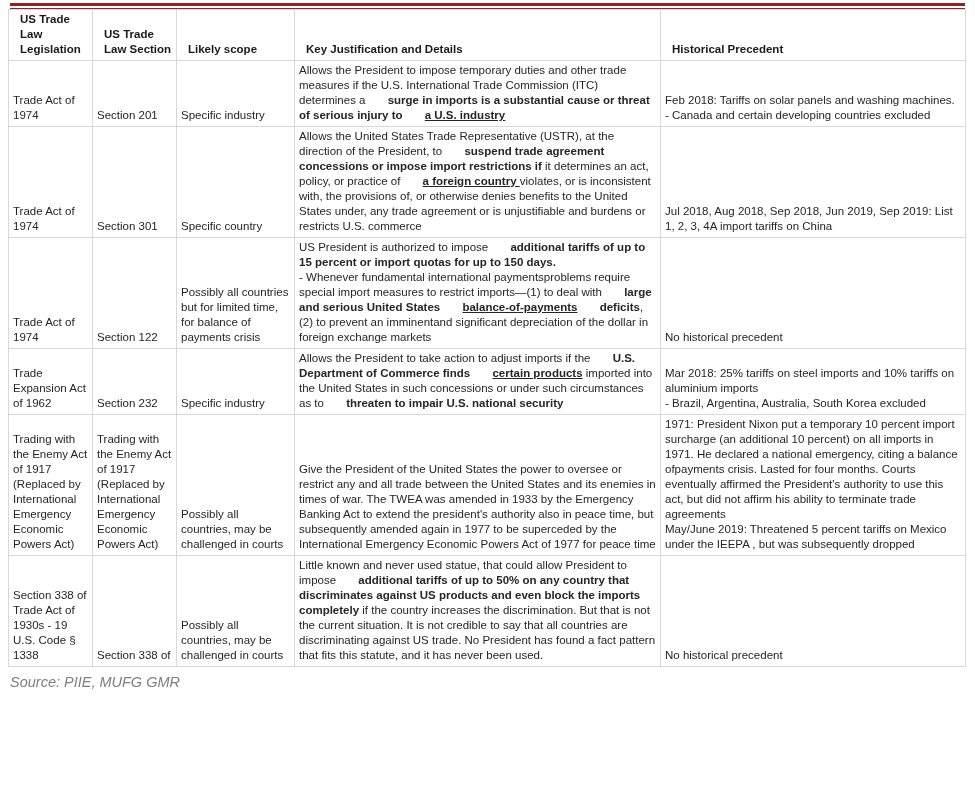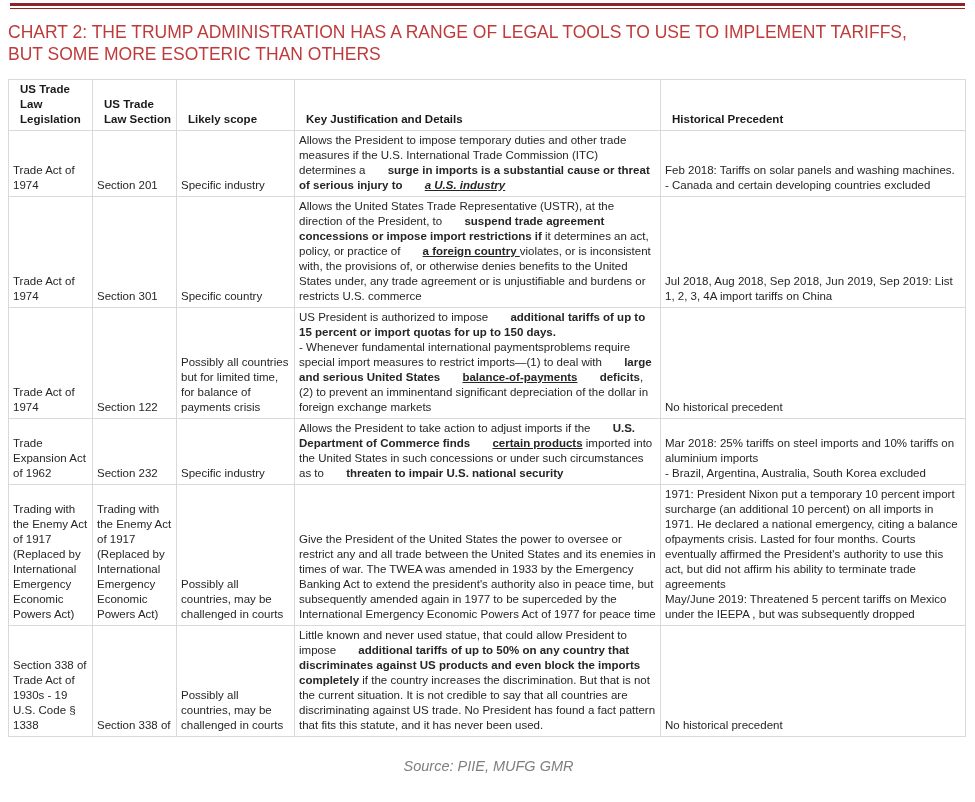--- a/index.html
+++ b/index.html
@@ -51,35 +51,33 @@
     white-space: pre-wrap;
     word-wrap: break-word;
   }
   .law-table th {
     font-weight: 700;
     padding: 2px 3px 3px 11px;
     color: #1a1a1a;
   }
   .seg-b { font-weight: 700; margin-left: 19px; }
   .seg-u { text-decoration: underline; }
-  .seg-i { font-style: italic; }
+  .seg-i { }
   .source-note {
-    margin: 21px 0 0 2px;
+    margin: 7px 0 0 2px;
     font-style: italic;
     color: #7f7f7f;
     font-size: 14.5px;
-    text-align: center;
   }
 </style>
 </head>
 <body>
 
 <div class="page">
   <div class="top-rule"></div>
-  <h1 class="chart-title">CHART 2: THE TRUMP ADMINISTRATION HAS A RANGE OF LEGAL TOOLS TO USE TO IMPLEMENT TARIFFS, BUT SOME MORE ESOTERIC THAN OTHERS</h1>
 
   <table class="law-table">
     <colgroup>
       <col class="c1">
         <col class="c2">
         <col class="c3">
         <col class="c4">
         <col class="c5">
     </colgroup>
     <thead>

